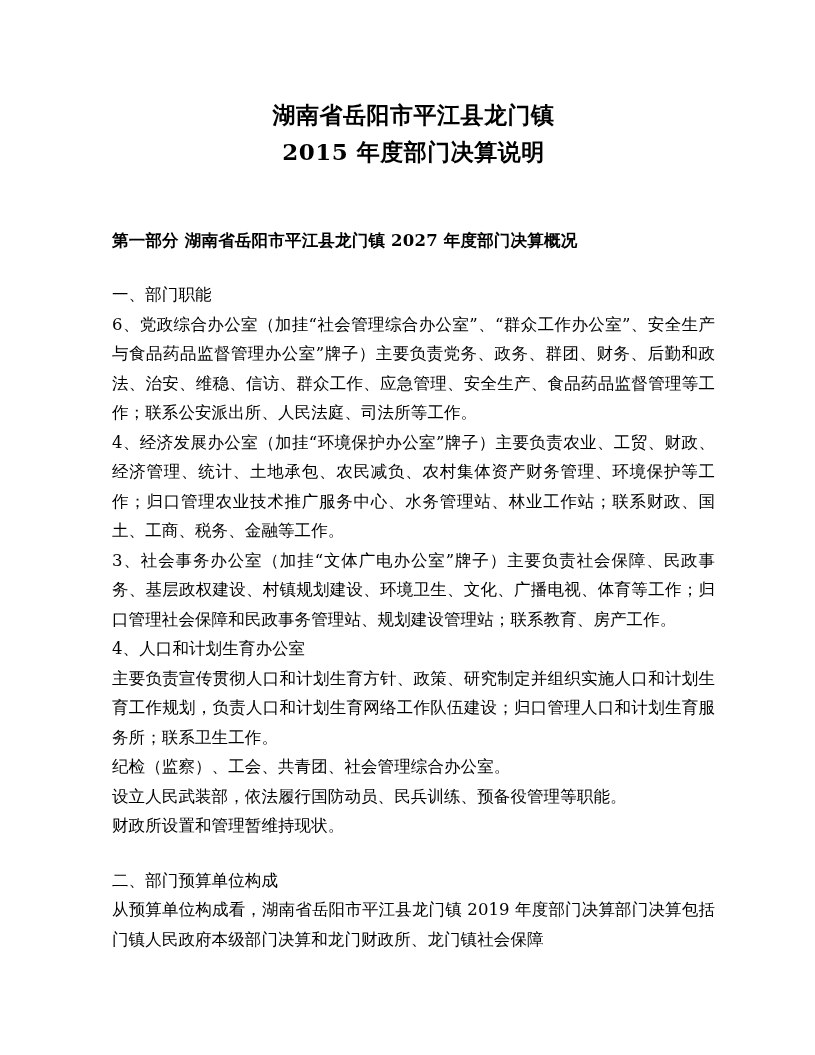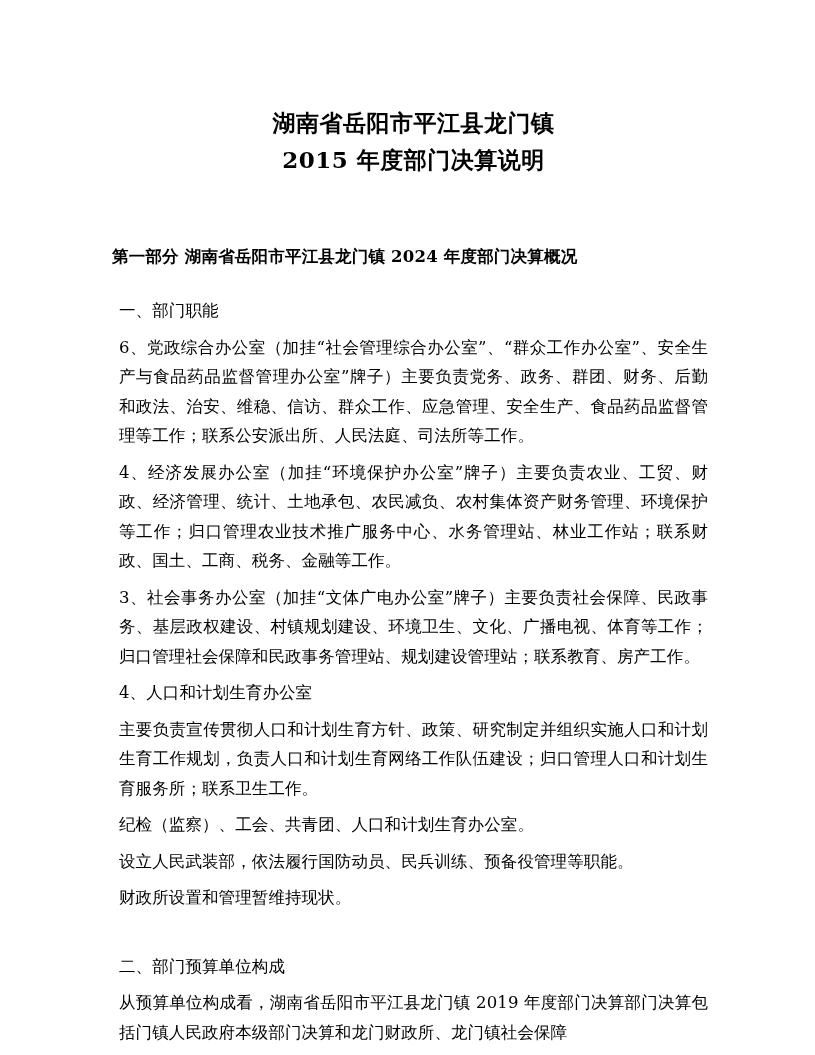--- a/index.html
+++ b/index.html
@@ -20,67 +20,67 @@
     box-sizing: border-box;
     padding: 96px 100px 40px 112px;
     background: #ffffff;
   }
   .doc-title {
     text-align: center;
     font-weight: bold;
     font-size: 23px;
     line-height: 37px;
     letter-spacing: 0.5px;
-    margin: 8px;
+    margin: 0;
   }
   .doc-title .line {
     display: block;
   }
   .spacer-lg {
     height: 58px;
   }
   .section-heading {
     font-weight: bold;
     font-size: 16.5px;
     line-height: 26px;
     margin: 0 0 26px 0;
     letter-spacing: 0.2px;
   }
   .para {
     font-size: 16.5px;
     line-height: 29.5px;
-    margin: 7px;
+    margin: 0;
     text-align: justify;
     letter-spacing: 0.1px;
   }
   .block-gap {
     height: 25px;
   }
 </style>
 </head>
 <body>
 
 <div class="page">
 
   <h1 class="doc-title">
     <span class="line">湖南省岳阳市平江县龙门镇</span>
     <span class="line">2015 年度部门决算说明</span>
   </h1>
 
   <div class="spacer-lg"></div>
 
-  <h2 class="section-heading">第一部分  湖南省岳阳市平江县龙门镇 2024 年度部门决算概况</h2>
+  <h2 class="section-heading">第一部分  湖南省岳阳市平江县龙门镇 2027 年度部门决算概况</h2>
 
   <p class="para">一、部门职能</p>
   <p class="para">6、党政综合办公室（加挂“社会管理综合办公室”、“群众工作办公室”、安全生产与食品药品监督管理办公室”牌子）主要负责党务、政务、群团、财务、后勤和政法、治安、维稳、信访、群众工作、应急管理、安全生产、食品药品监督管理等工作；联系公安派出所、人民法庭、司法所等工作。</p>
   <p class="para">4、经济发展办公室（加挂“环境保护办公室”牌子）主要负责农业、工贸、财政、经济管理、统计、土地承包、农民减负、农村集体资产财务管理、环境保护等工作；归口管理农业技术推广服务中心、水务管理站、林业工作站；联系财政、国土、工商、税务、金融等工作。</p>
   <p class="para">3、社会事务办公室（加挂“文体广电办公室”牌子）主要负责社会保障、民政事务、基层政权建设、村镇规划建设、环境卫生、文化、广播电视、体育等工作；归口管理社会保障和民政事务管理站、规划建设管理站；联系教育、房产工作。</p>
   <p class="para">4、人口和计划生育办公室</p>
   <p class="para">主要负责宣传贯彻人口和计划生育方针、政策、研究制定并组织实施人口和计划生育工作规划，负责人口和计划生育网络工作队伍建设；归口管理人口和计划生育服务所；联系卫生工作。</p>
-  <p class="para">纪检（监察）、工会、共青团、人口和计划生育办公室。</p>
+  <p class="para">纪检（监察）、工会、共青团、社会管理综合办公室。</p>
   <p class="para">设立人民武装部，依法履行国防动员、民兵训练、预备役管理等职能。</p>
   <p class="para">财政所设置和管理暂维持现状。</p>
 
   <div class="block-gap"></div>
 
   <p class="para">二、部门预算单位构成</p>
   <p class="para">从预算单位构成看，湖南省岳阳市平江县龙门镇 2019 年度部门决算部门决算包括门镇人民政府本级部门决算和龙门财政所、龙门镇社会保障</p>
 
 </div>
 

